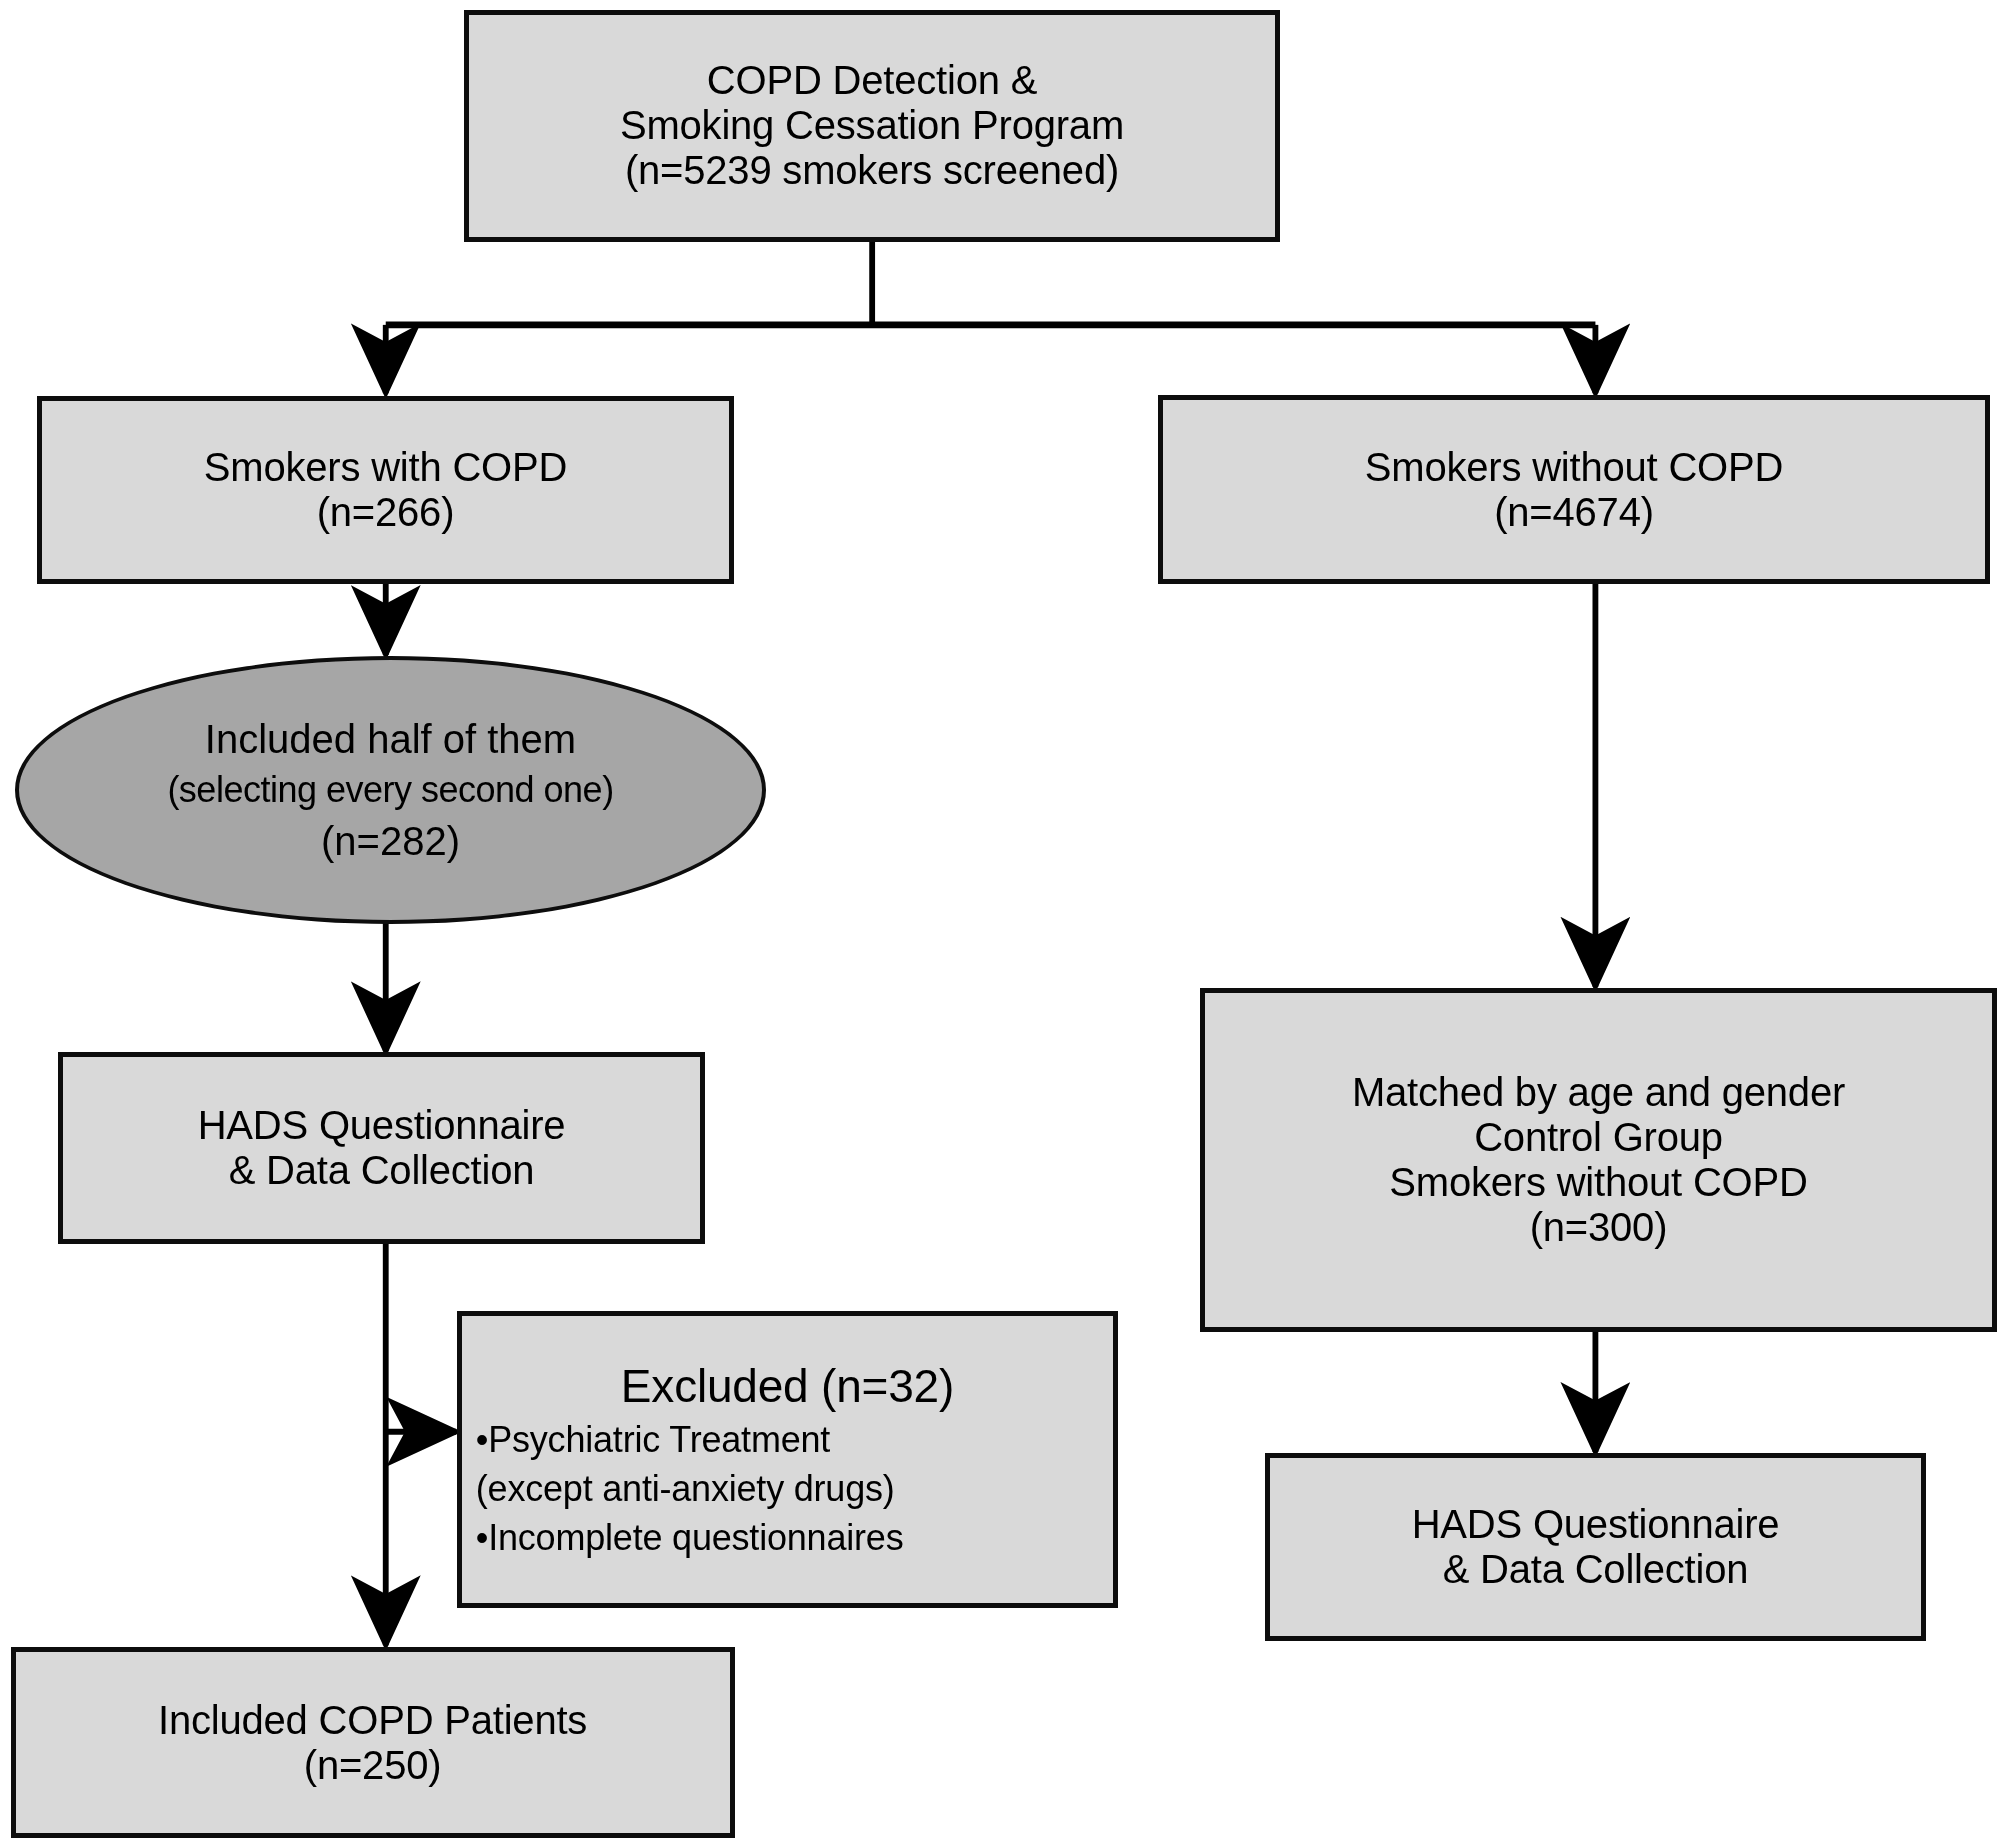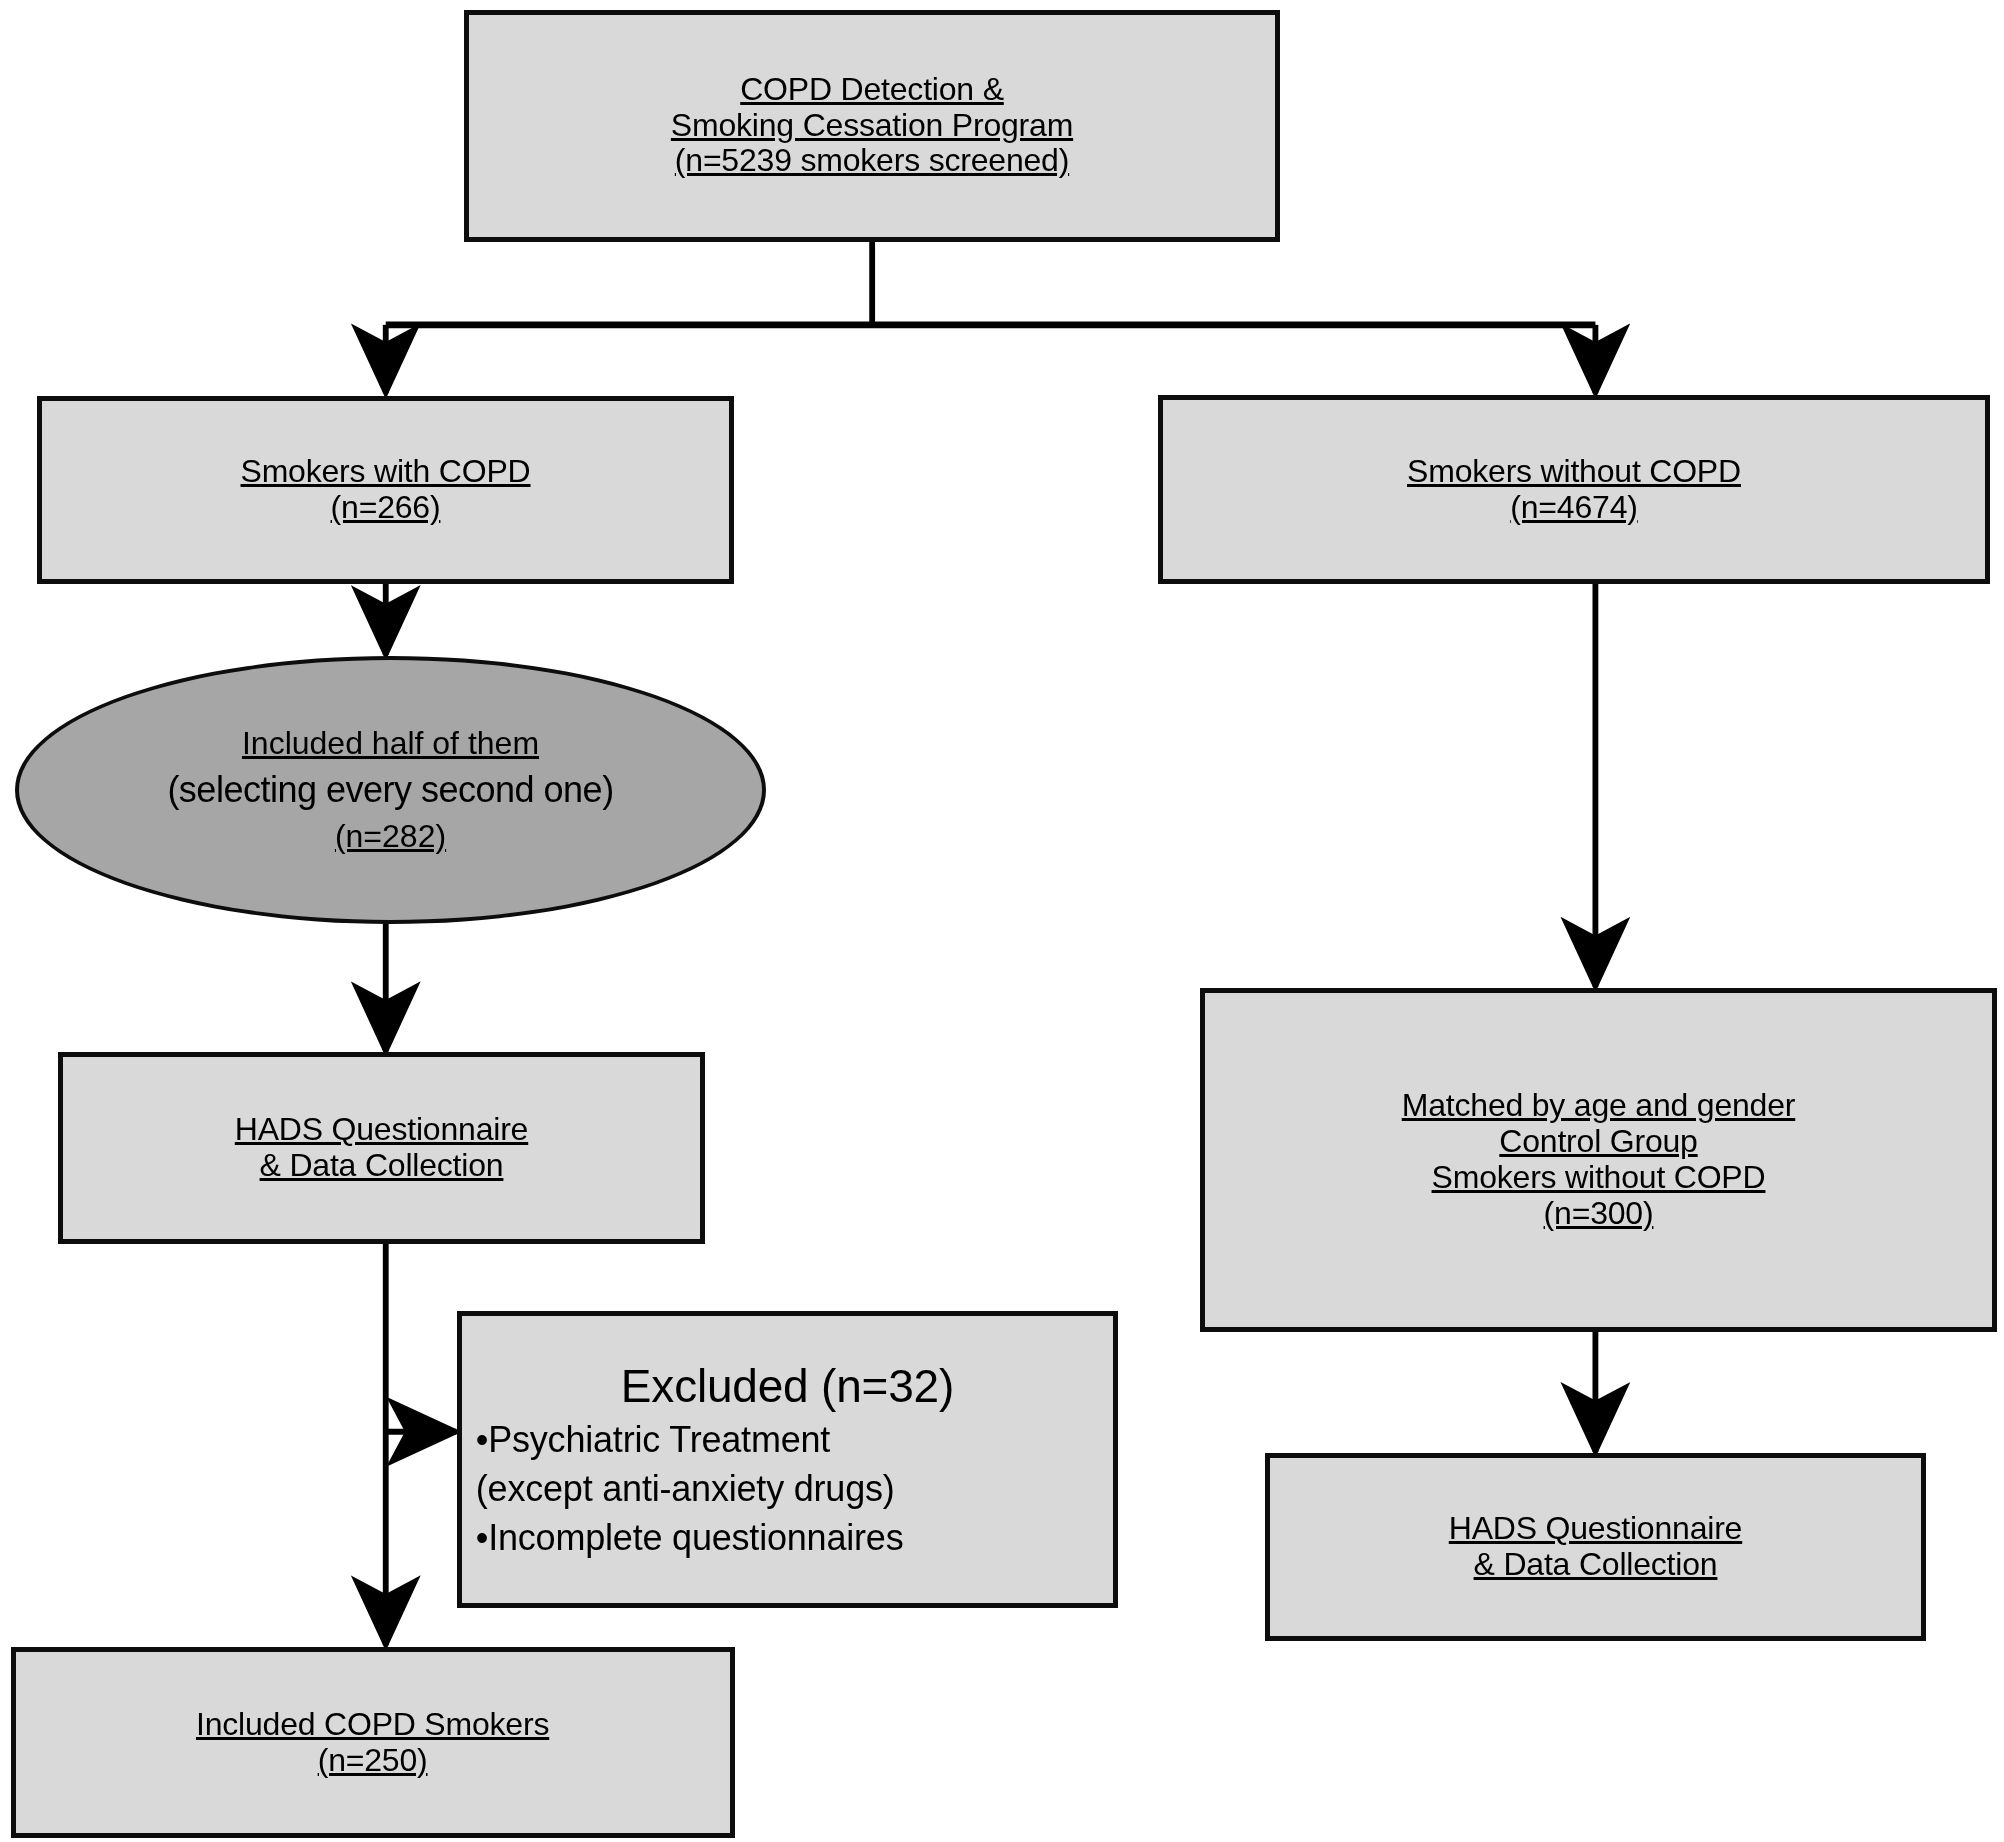--- a/index.html
+++ b/index.html
@@ -48,21 +48,21 @@
     border: 4.8px solid #0d0d0d;
     border-radius: 50%;
     display: flex;
     flex-direction: column;
     align-items: center;
     justify-content: center;
     text-align: right;
     color: #000000;
     line-height: 1.15;
   }
-  .f-large { font-size: 32px; text-decoration: underline; }
+  .f-large { font-size: 40px; }
   .f-med   { font-size: 46px; }
   .f-small { font-size: 36px; }
   .tight   { letter-spacing: -0.5px; }
   .bul {
     display: block;
     white-space: nowrap;
     text-align: left;
     width: 100%;
   }
   .ctr { text-align: center; }
@@ -137,21 +137,21 @@
 
   <div class="node" style="left:457px; top:1311px; width:661px; height:297px; align-items:stretch; justify-content:center; padding:0 13.8px;">
     <span class="bul ctr f-med">Excluded (n=32)</span>
     <span class="gapline"></span>
     <span class="bul f-small">•Psychiatric Treatment</span>
     <span class="bul f-small" style="margin-top:8.5px;">(except anti-anxiety drugs)</span>
     <span class="bul f-small" style="margin-top:8.5px;">•Incomplete questionnaires</span>
   </div>
 
   <div class="node f-large" style="left:10.6px; top:1647px; width:724px; height:191px;">
-    <span class="ln">Included COPD Smokers</span>
+    <span class="ln">Included COPD Patients</span>
     <span class="ln">(n=250)</span>
   </div>
 
   <div class="node f-large" style="left:1265px; top:1453px; width:661px; height:188px;">
     <span class="ln">HADS Questionnaire</span>
     <span class="ln">&amp; Data Collection</span>
   </div>
 
 </div>
 

